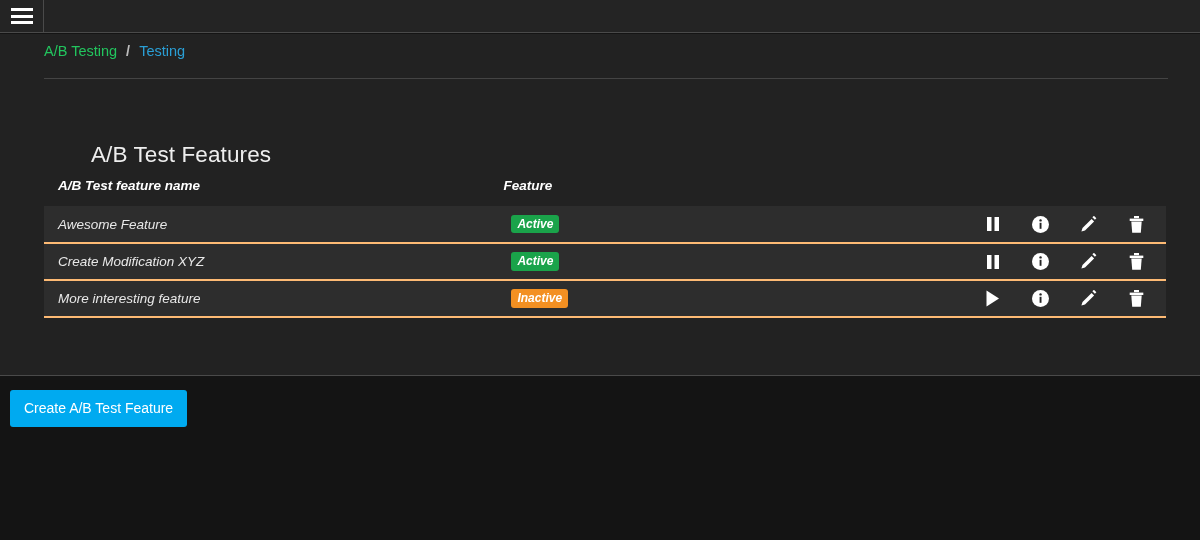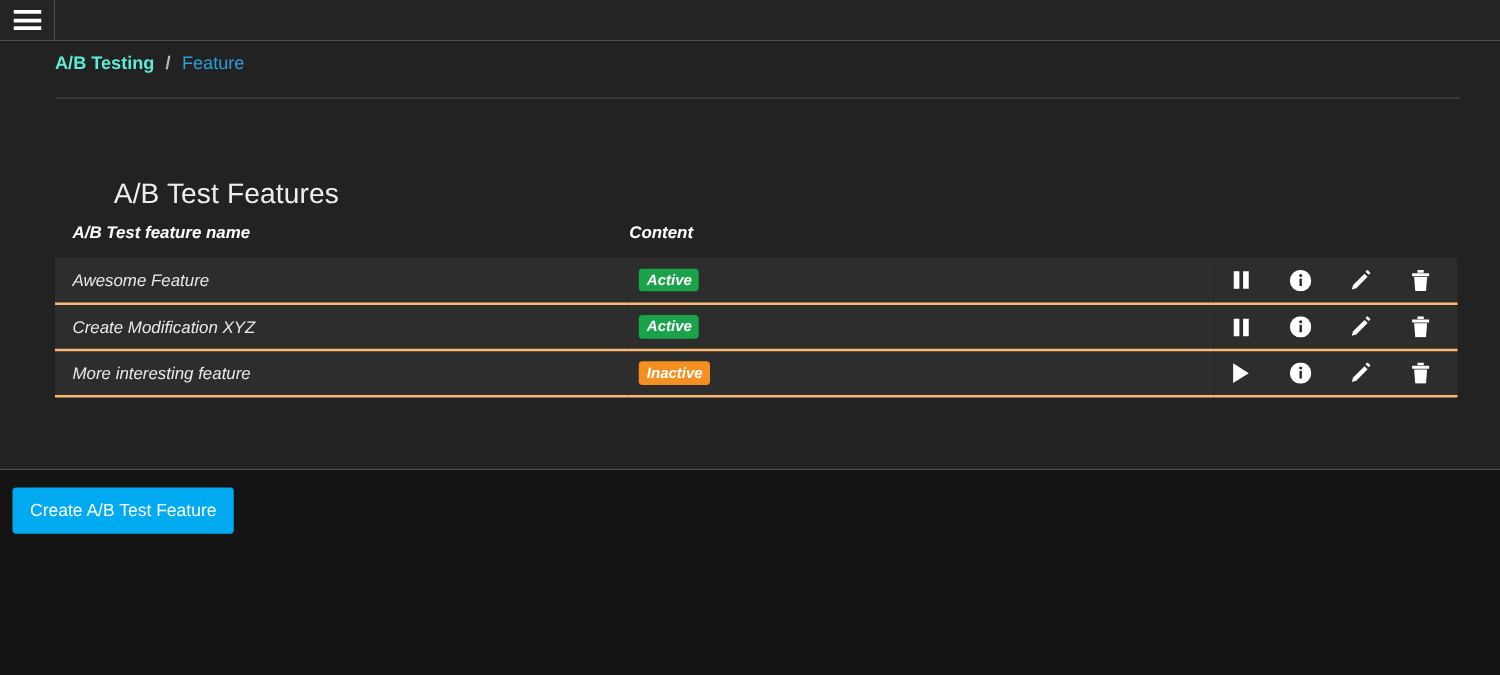--- a/index.html
+++ b/index.html
@@ -50,21 +50,21 @@
     top: 43px;
     left: 44px;
     width: 1124px;
     height: 36px;
     border-bottom: 1px solid #444444;
     display: flex;
     align-items: flex-start;
     font-size: 14.5px;
     color: #dcdcdc;
   }
-  .breadcrumb .crumb { color: #5eead4; cursor: pointer; font-weight: bold; }
+  .breadcrumb .crumb { color: #22c55e; cursor: pointer; }
   .breadcrumb .sep { color: #bbbbbb; margin: 0 9px; font-weight: bold; }
   .breadcrumb .crumb-link { color: #2a9fd6; cursor: pointer; }
 
   .page-title {
     position: absolute;
     top: 142px;
     left: 44px;
     font-size: 22.5px;
     font-weight: 400;
     color: #eeeeee;
@@ -159,31 +159,31 @@
     </span>
   </div>
   <div class="topbar-rest"></div>
 </div>
 
 <div class="content-panel"></div>
 
 <div class="breadcrumb">
   <span class="crumb">A/B Testing</span>
   <span class="sep">/</span>
-  <span class="crumb-link">Feature</span>
+  <span class="crumb-link">Testing</span>
 </div>
 
 <div class="page-title">A/B Test Features</div>
 
 <div class="table-wrap">
   <table>
     <thead>
       <tr>
         <th class="col-name">A/B Test feature name</th>
-        <th class="col-status">Content</th>
+        <th class="col-status">Feature</th>
         <th></th>
       </tr>
     </thead>
     <tbody>
 
       <tr>
         <td class="cell-name">Awesome Feature</td>
         <td class="cell-status">
           <span class="badge badge-active">Active</span>
         </td>

